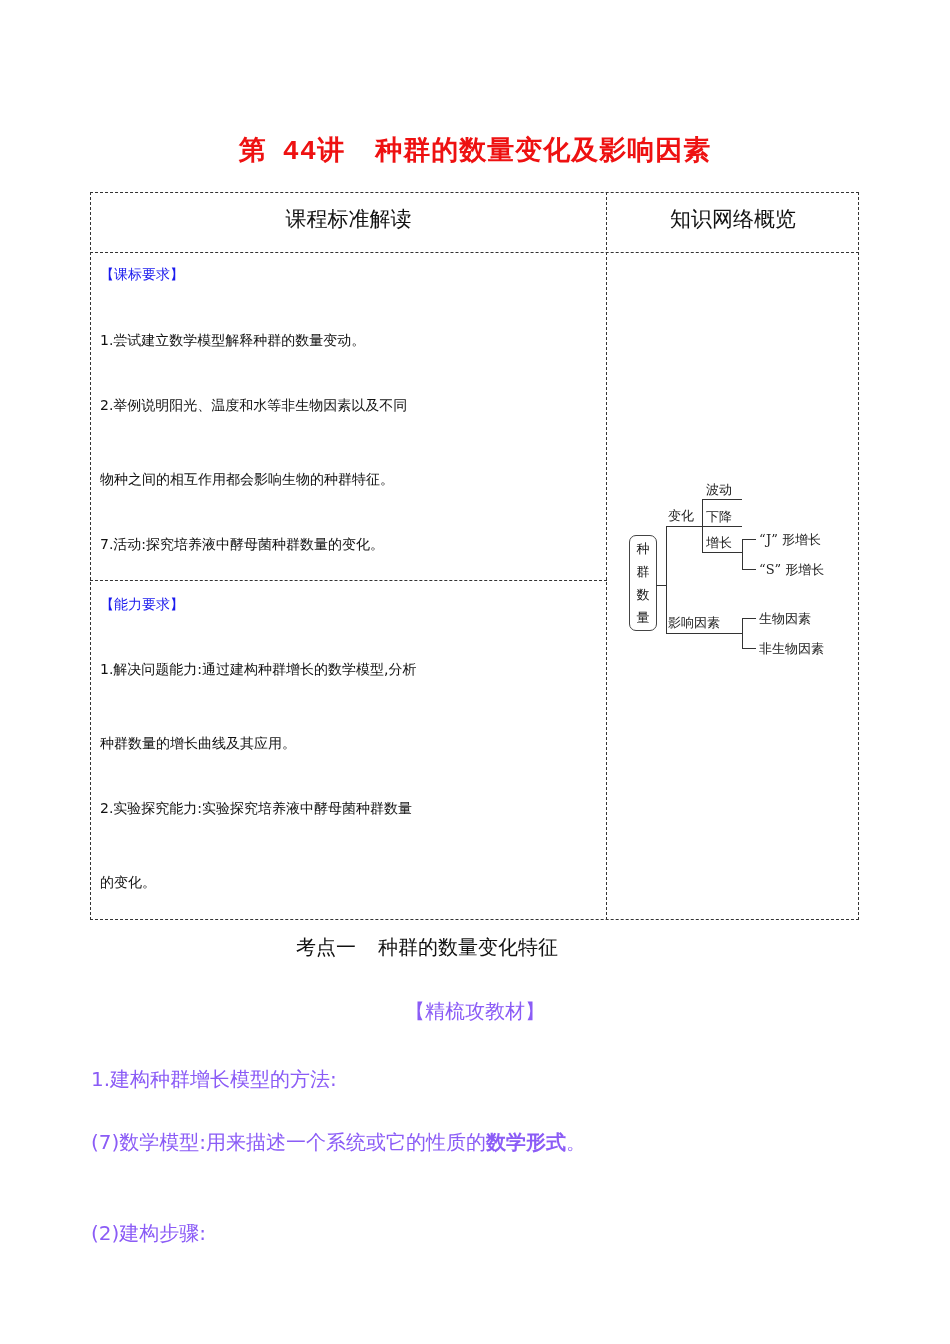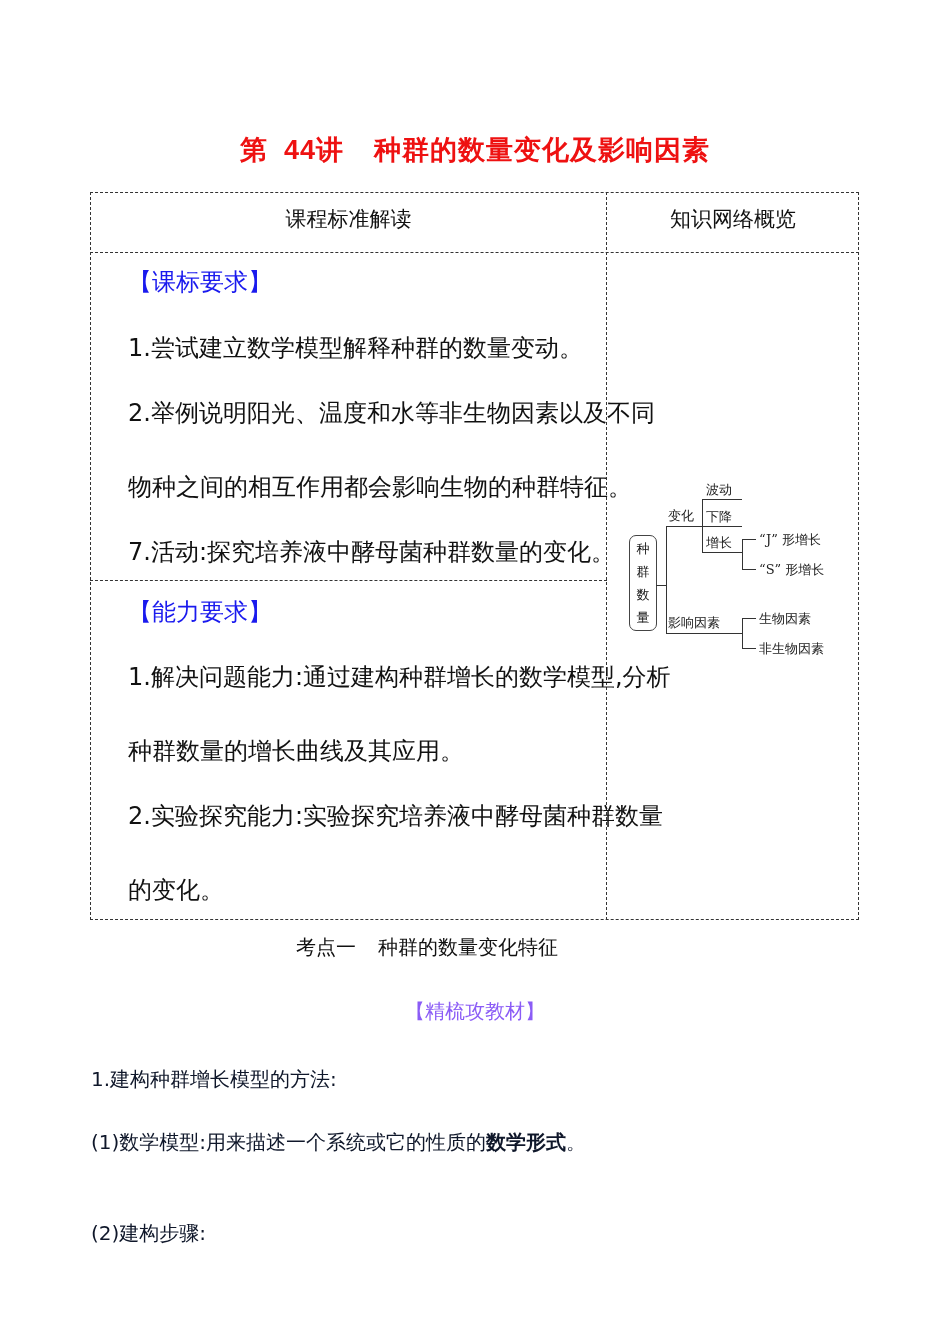--- a/index.html
+++ b/index.html
@@ -1,45 +1,45 @@
 <!DOCTYPE html>
 <html><head>
 <meta charset="utf-8">
 <style>
   html, body { margin: 0; padding: 0; background: #ffffff; }
   body { width: 950px; height: 1344px; position: relative; overflow: hidden;
          font-family: "DejaVu Sans", "Liberation Sans", sans-serif; color: #111; }
   .title { position: absolute; left: 0; width: 950px; top: 132px; text-align: center;
            font-size: 27px; font-weight: bold; color: #ee1111; letter-spacing: 1px; }
-  .title .num { font-family: Liberation Sans, sans-serif; margin-left: 16px; }
+  .title .num { font-family: Liberation Mono, monospace; margin-left: 16px; }
   .title .gap { display: inline-block; width: 30px; }
   .dash-h { position: absolute; height: 0; border-top: 1.5px dashed #333; }
   .dash-v { position: absolute; width: 0; border-left: 1.5px dashed #333; }
 
   .hdr { position: absolute; top: 192px; height: 60px; line-height: 54px; text-align: center;
          font-size: 21px; color: #111; }
   .hdr-left { left: 90px; width: 517px; }
   .hdr-right { left: 607px; width: 252px; }
 
-  .cell-text { position: absolute; left: 100px; width: 505px; font-size: 24px; color: #111; white-space: nowrap; margin-left: 28px; }
+  .cell-text { position: absolute; left: 100px; width: 505px; font-size: 14px; color: #111; white-space: nowrap; }
   .blue { color: #1a1aee; }
   .b { font-weight: normal; }
 
   
   .mm { position: absolute; left: 620px; top: 470px; width: 235px; height: 190px; }
   .mm .t { position: absolute; font-family: "DejaVu Serif", "Liberation Serif", serif; font-size: 13px; color: #222; white-space: nowrap; }
   .mm .ln { position: absolute; background: #333; }
   .mm .root { position: absolute; left: 9px; top: 65px; width: 26px; height: 94px; border: 1.3px solid #444;
               border-radius: 7px; }
   .mm .root span { display: block; text-align: center; font-family: "DejaVu Serif", serif; font-size: 13px; line-height: 21px; margin-top: 2px; }
 
   .sec-title { position: absolute; left: 0; width: 854px; top: 934px; text-align: center; font-size: 20px; color: #111; }
   .sec-title .gap { display: inline-block; width: 22px; }
   .sub-title { position: absolute; left: 0; width: 950px; top: 998px; text-align: center; font-size: 20px; color: #8b5cf6; }
-  .body-line { position: absolute; left: 91px; font-size: 20px; color: #0f172a; white-space: nowrap; }
+  .body-line { position: absolute; left: 91px; font-size: 20px; color: #8b5cf6; white-space: nowrap; }
   .ul { text-underline-offset: 3px; font-weight: bold; }
 </style>
 </head>
 <body>
 
 <div class="title">
   <span>第</span><span class="num">44</span><span>讲</span><span class="gap"></span><span>种群的数量变化及影响因素</span>
 </div>
 
 <div>
@@ -114,15 +114,15 @@
   </div>
 </div>
 
 <div class="sec-title">
   <span>考点一</span><span class="gap"></span><span>种群的数量变化特征</span>
 </div>
 <div class="sub-title">【精梳攻教材】</div>
 
 <div class="body-line" style="top:1066px;">1.建构种群增长模型的方法:</div>
 <div class="body-line" style="top:1129px;">
-  <span>(1)数学模型:用来描述一个系统或它的性质的</span><span class="ul">数学形式</span><span>。</span>
+  <span>(7)数学模型:用来描述一个系统或它的性质的</span><span class="ul">数学形式</span><span>。</span>
 </div>
 <div class="body-line" style="top:1176px;margin-top:44px;">(2)建构步骤:</div>
 
 </body></html>

